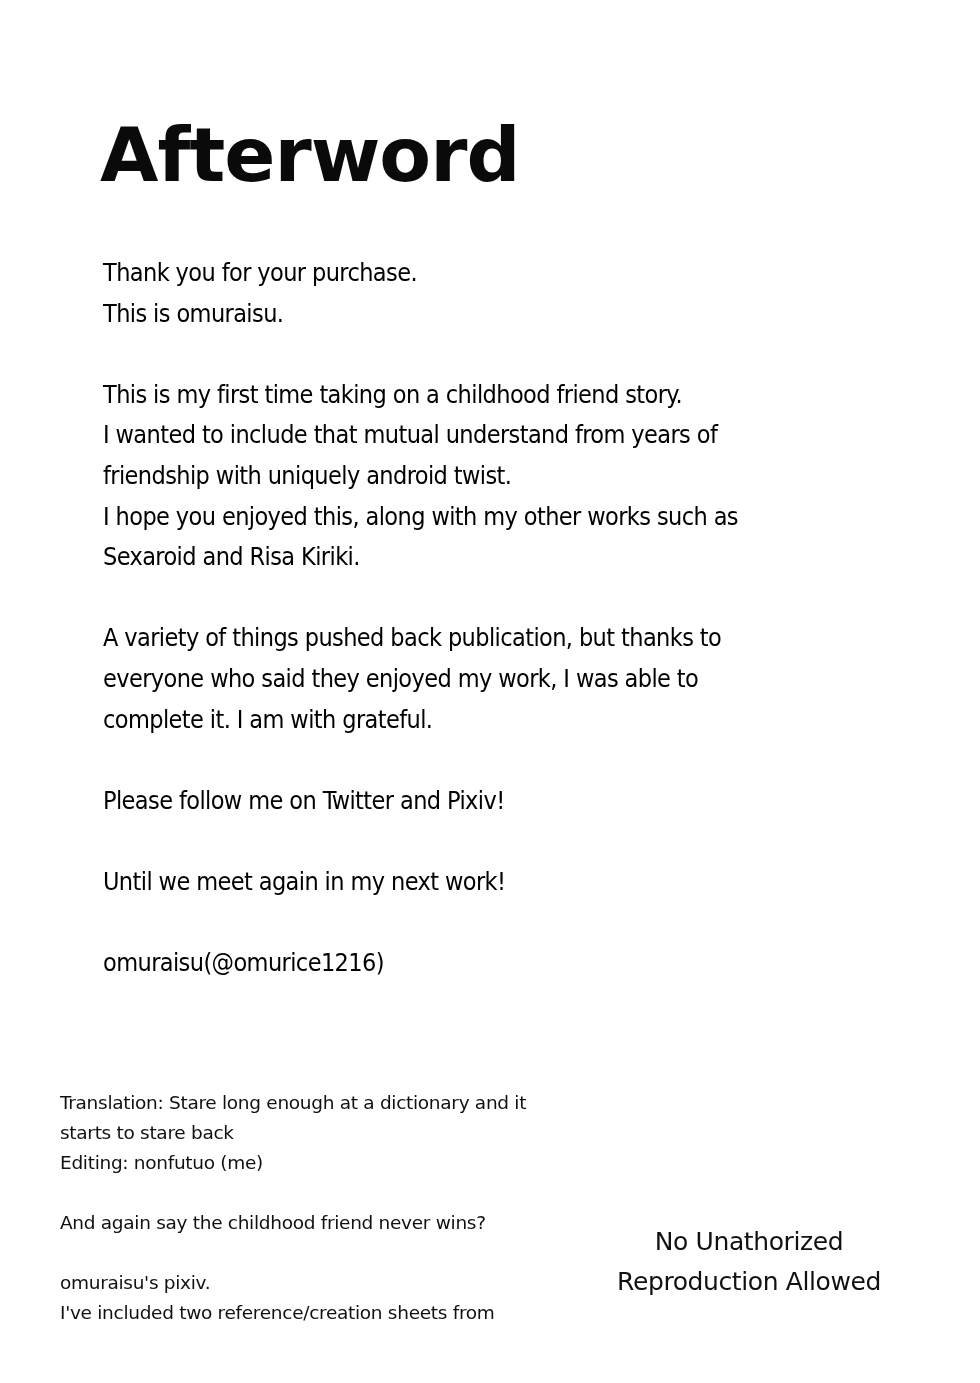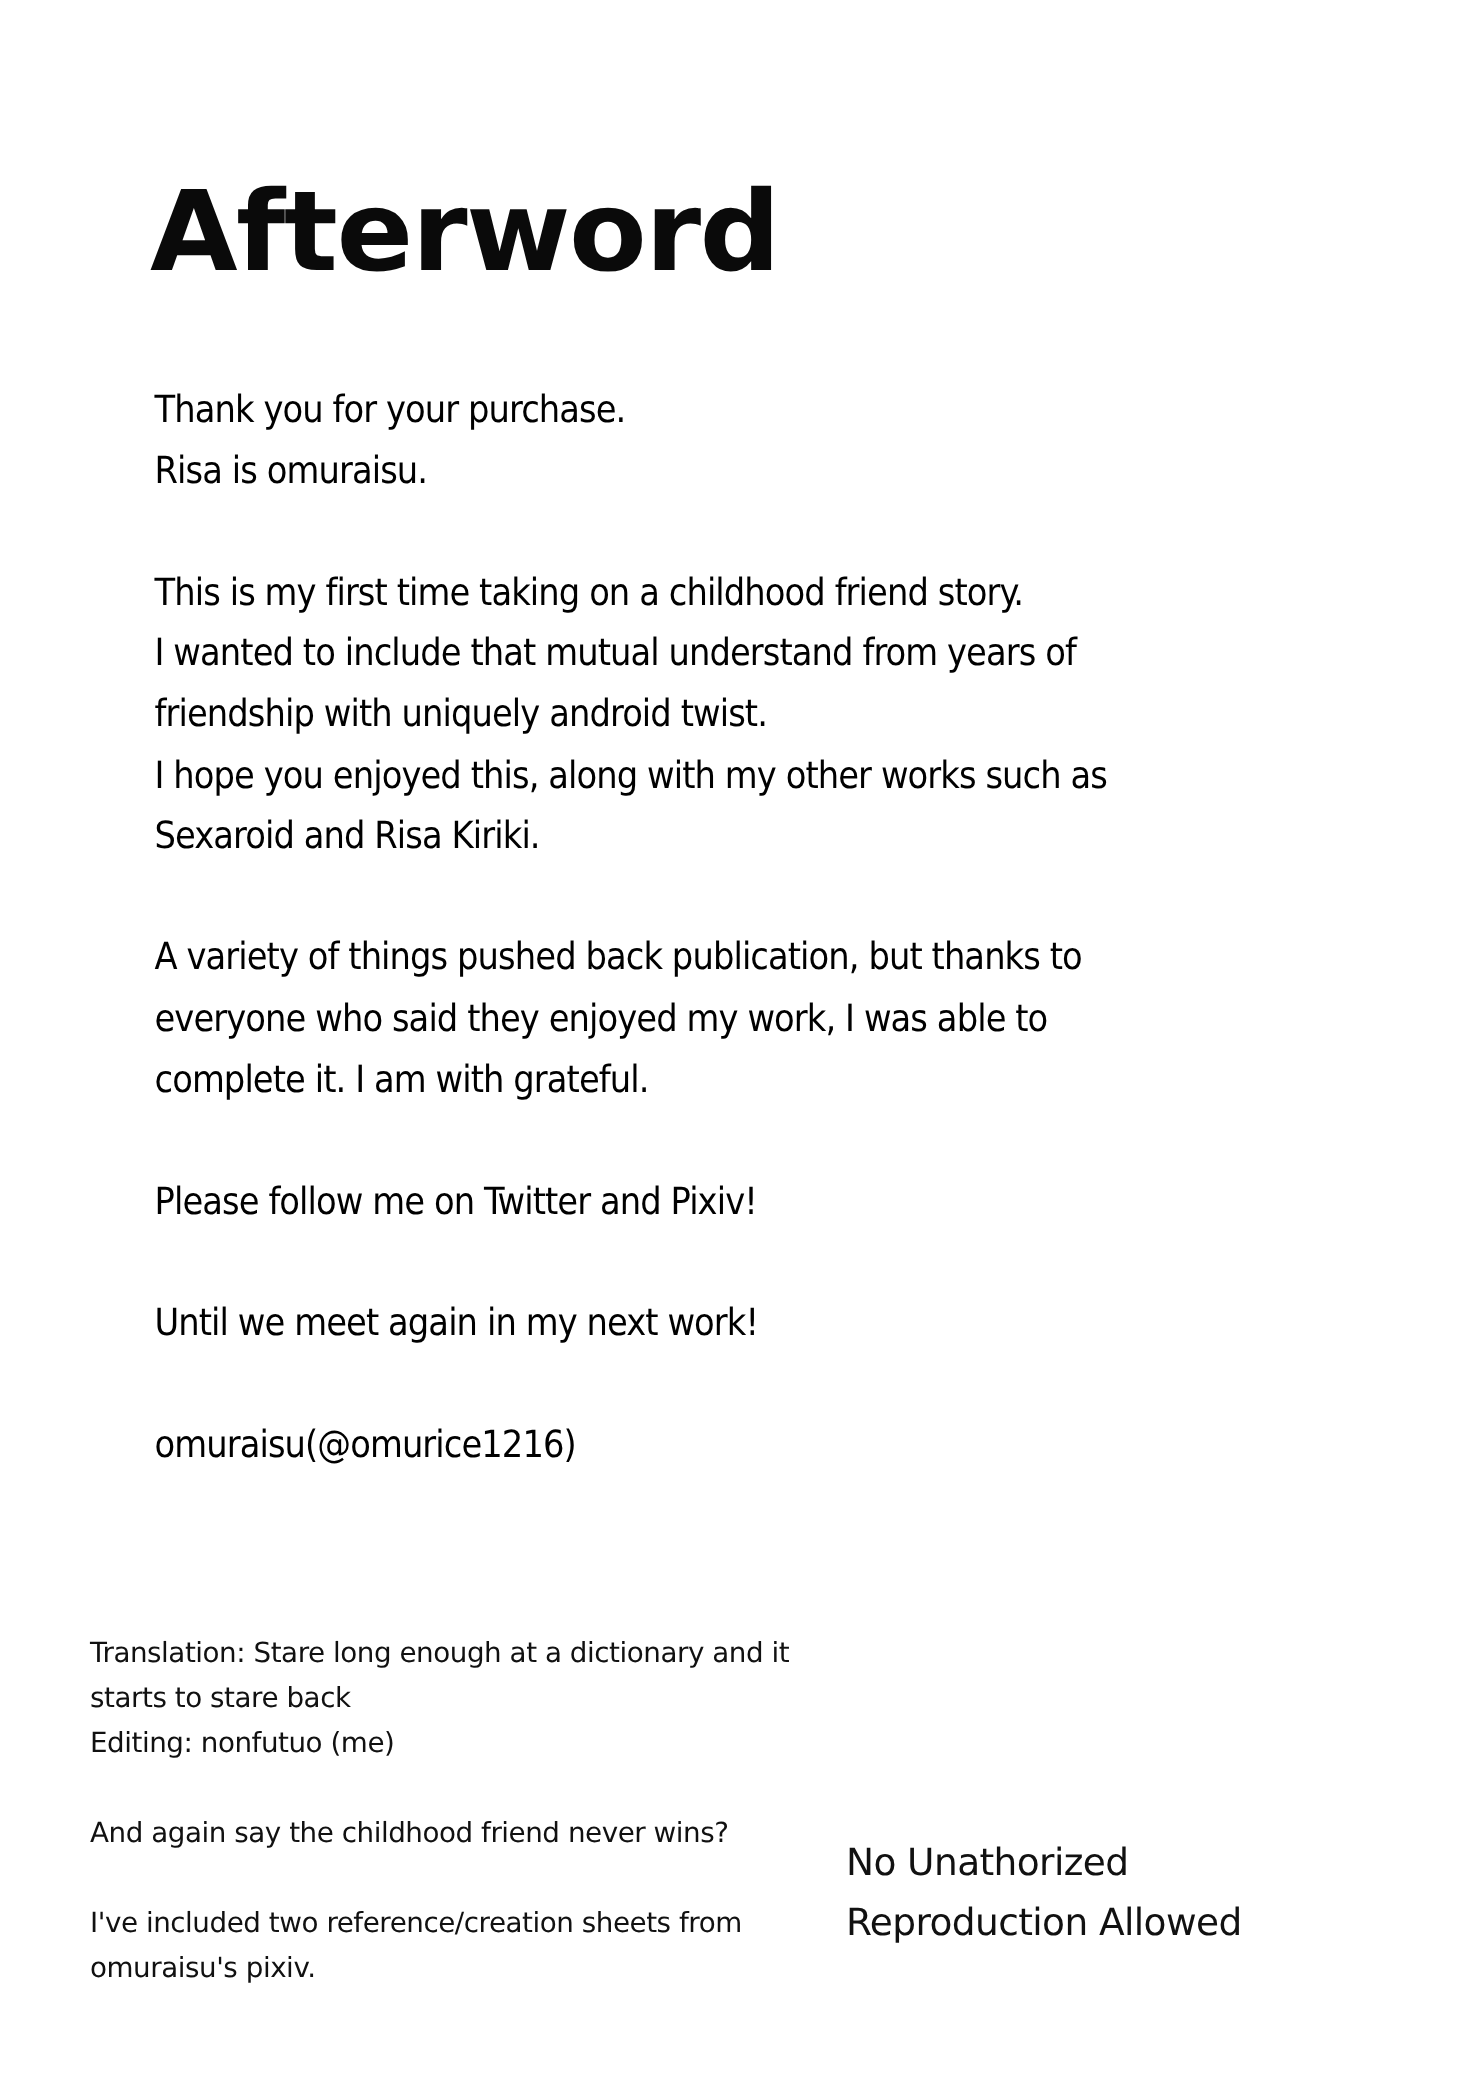--- a/index.html
+++ b/index.html
@@ -62,43 +62,44 @@
       white-space: nowrap;
       letter-spacing: -0.3px;
       margin-left: 41px;
     }
     .credits .gap {
       display: block;
       height: 30px;
     }
     .notice {
       position: absolute;
-      left: 564px;
+      left: 590px;
       top: 1222px;
       width: 318px;
+      text-align: center;
       font-family: "DejaVu Sans", sans-serif;
       font-size: 25px;
       line-height: 40px;
       color: #111111;
     }
     .notice .line {
       display: block;
       white-space: nowrap;
       letter-spacing: -0.4px;
     }
   </style>
 </head>
 <body>
 
 <h1 class="title">Afterword</h1>
 
 <div class="body-text">
 
   <span class="line">Thank you for your purchase.</span>
-  <span class="line">Risa is omuraisu.</span>
+  <span class="line">This is omuraisu.</span>
   <span class="gap"></span>
 
   <span class="line">This is my first time taking on a childhood friend story.</span>
   <span class="line">I wanted to include that mutual understand from years of</span>
   <span class="line">friendship with uniquely android twist.</span>
   <span class="line">I hope you enjoyed this, along with my other works such as</span>
   <span class="line">Sexaroid and Risa Kiriki.</span>
   <span class="gap"></span>
 
   <span class="line">A variety of things pushed back publication, but thanks to</span>
@@ -115,20 +116,20 @@
   <span class="line">omuraisu(@omurice1216)</span>
 </div>
 
 <div class="credits">
   <span class="line">Translation: Stare long enough at a dictionary and it</span>
   <span class="line">starts to stare back</span>
   <span class="line">Editing: nonfutuo (me)</span>
   <span class="gap"></span>
   <span class="line">And again say the childhood friend never wins?</span>
   <span class="gap"></span>
+  <span class="line">omuraisu's pixiv.</span>
   <span class="line">I've included two reference/creation sheets from</span>
-  <span class="line">omuraisu's pixiv.</span>
 </div>
 
 <div class="notice">
   <span class="line">No Unathorized</span>
   <span class="line">Reproduction Allowed</span>
 </div>
 
 </body></html>

